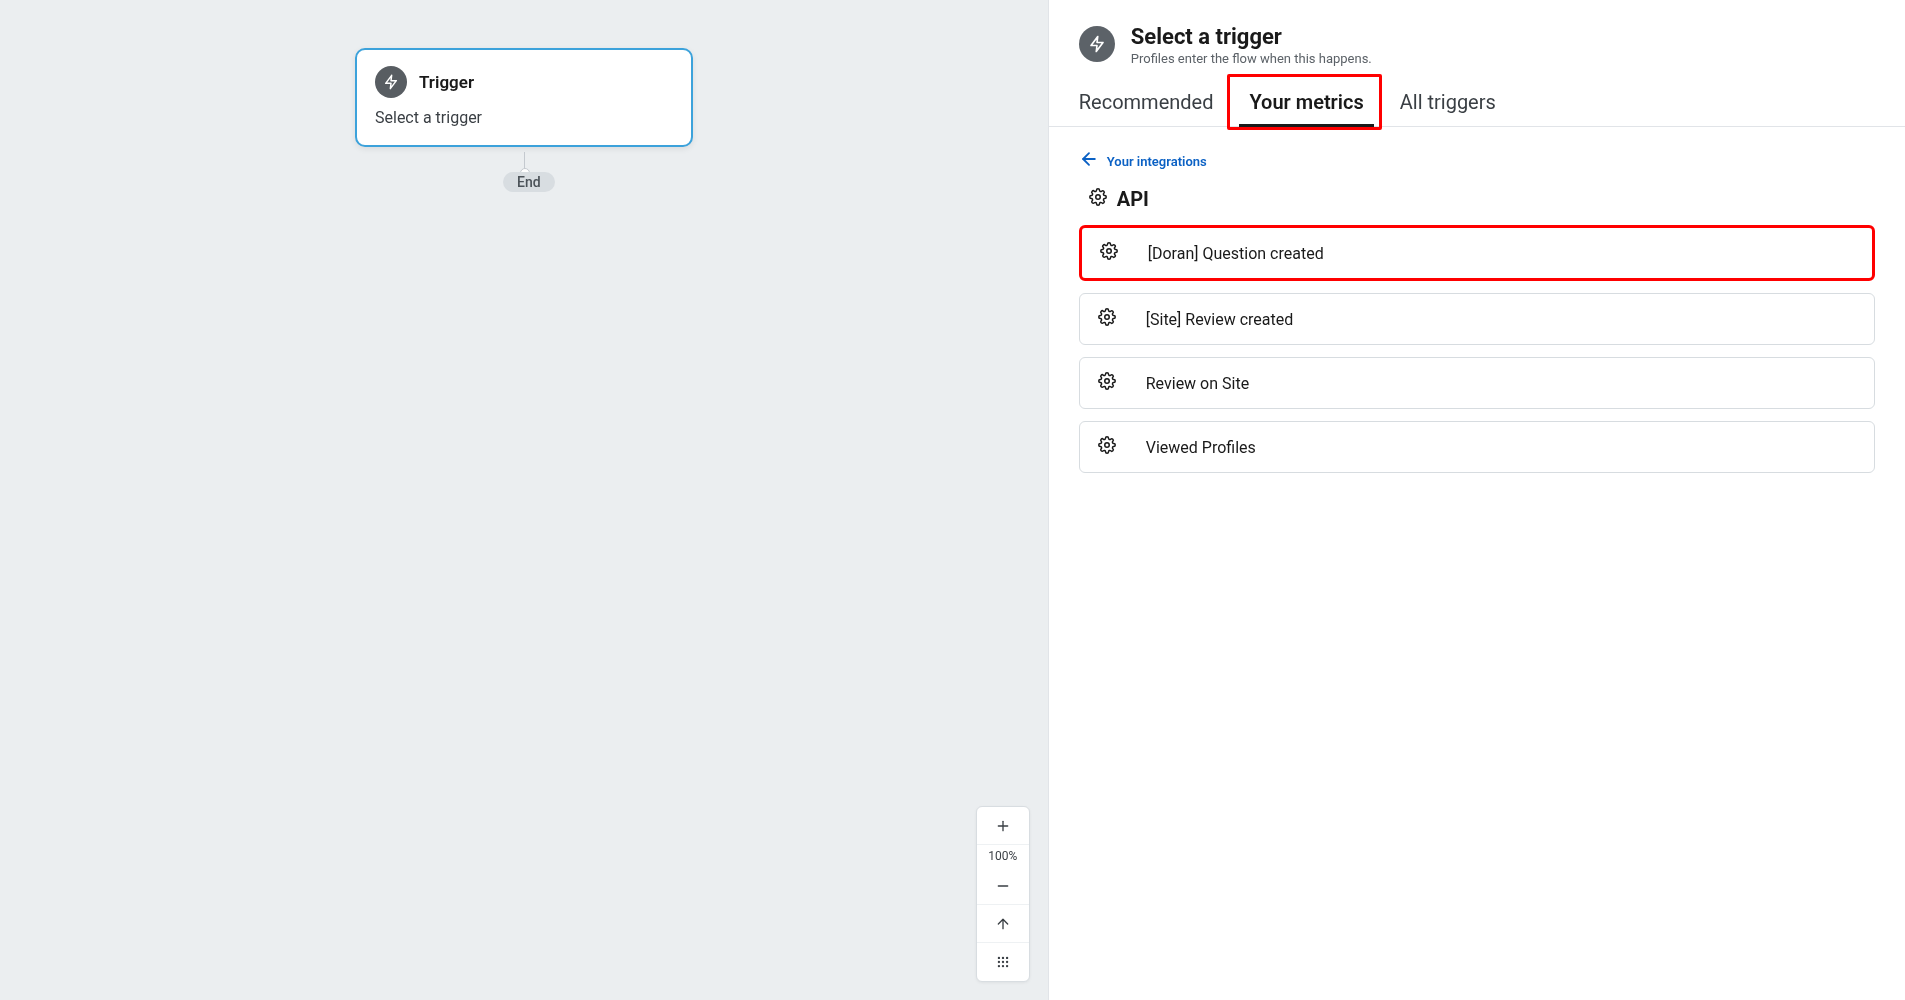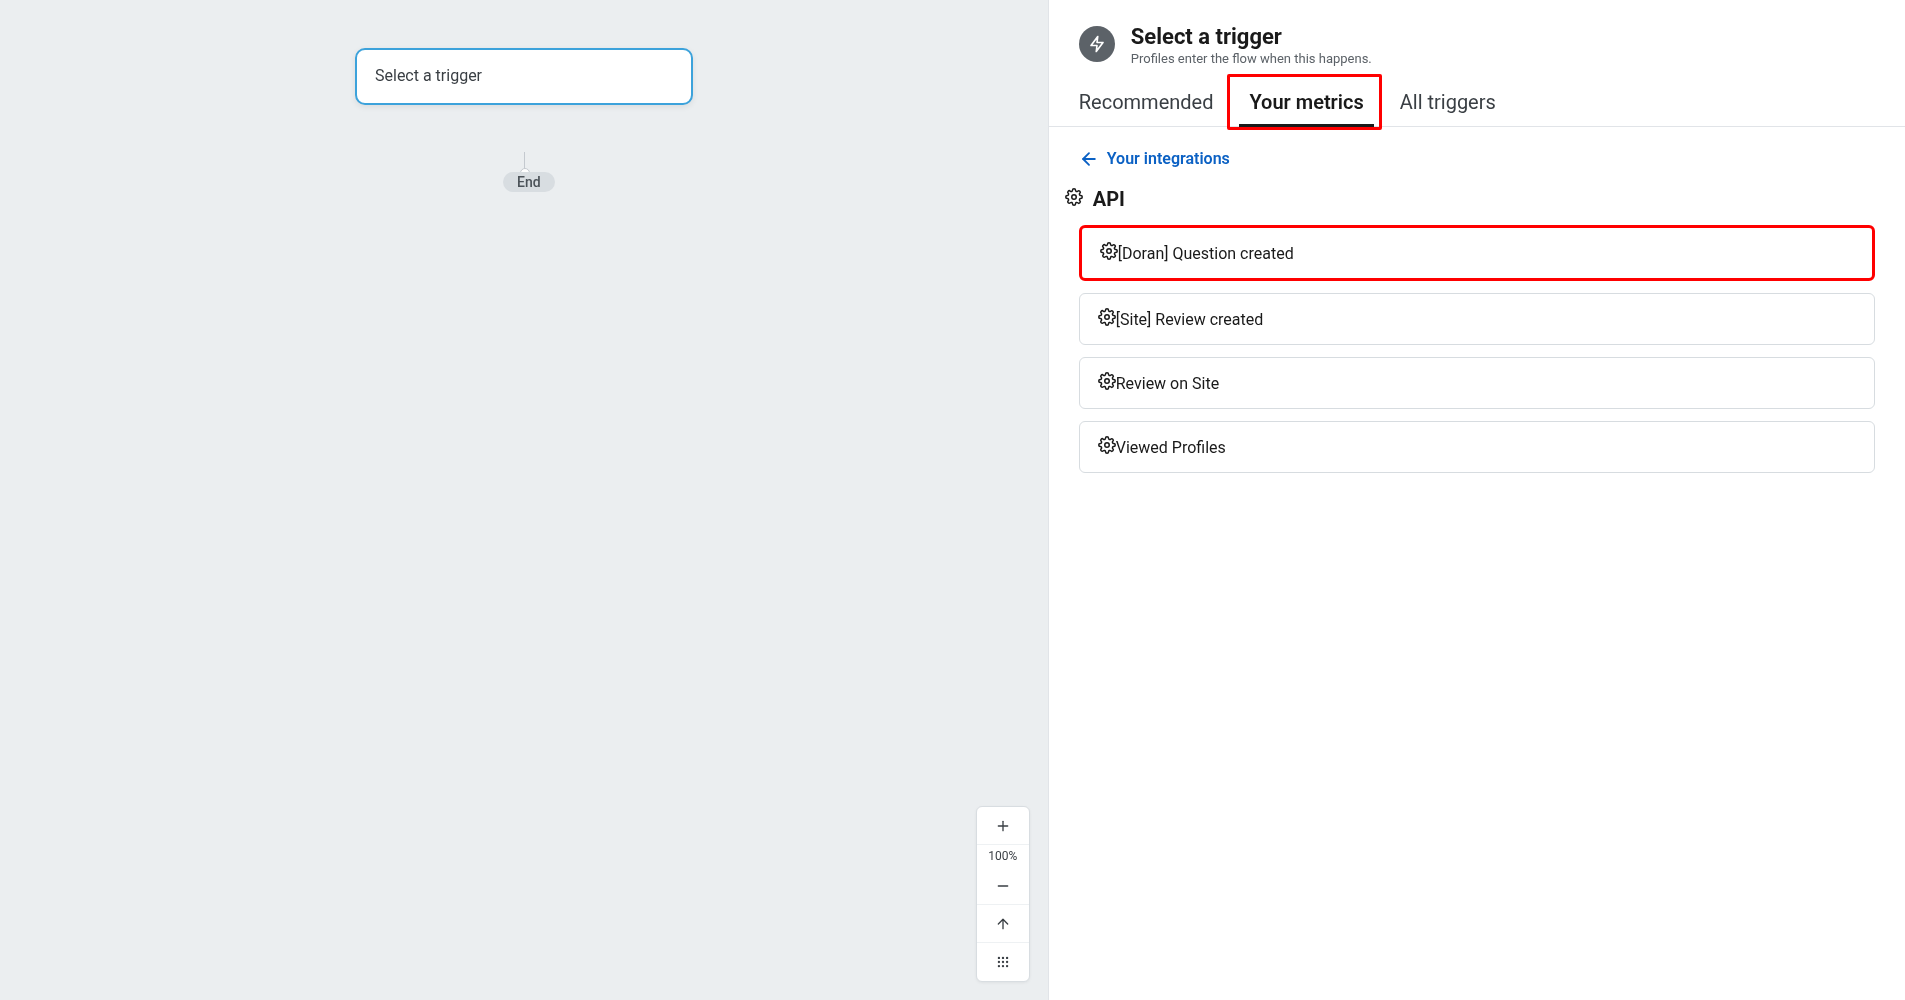--- a/index.html
+++ b/index.html
@@ -184,49 +184,49 @@
   }
   .tab-highlight {
     position: absolute;
     border: 3px solid #ff0000;
     pointer-events: none;
     border-radius: 2px;
   }
   
   .back-link {
     display: flex;
-    align-items: flex-start;
+    align-items: flex-end;
     gap: 8px;
     color: #0b61c4;
-    font-size: 16px;
+    font-size: 13px;
     font-weight: 600;
     padding: 22px 30px 10px 30px;
     cursor: pointer;
   }
   
   .section-heading {
     display: flex;
     align-items: center;
     gap: 10px;
-    padding: 8px 30px 14px 16px;
+    padding: 8px 30px 14px 40px;
     font-size: 20px;
     font-weight: 700;
     color: #1a1a1a;
   }
   
   .metric-list {
     display: flex;
     flex-direction: column;
     gap: 12px;
     padding: 0 30px;
   }
   .metric-item {
     display: flex;
     align-items: center;
-    gap: 0;
+    gap: 30px;
     border: 1px solid #d7dce0;
     border-radius: 6px;
     padding: 14px 18px;
     font-size: 16px;
     color: #1a1a1a;
     cursor: pointer;
     background: #fff;
   }
   .metric-item.highlighted {
     border: 3px solid #ff0000;
@@ -235,20 +235,28 @@
     display: block;
   }
 </style>
 </head>
 <body>
 
 <div class="app">
 
   <div class="canvas">
     <div class="trigger-card">
+      <div class="trigger-header">
+        <span class="trigger-icon-circle">
+          <svg width="16" height="16" viewBox="0 0 24 24" fill="none" stroke="#ffffff" stroke-width="2.2" stroke-linecap="round" stroke-linejoin="round">
+            <polyline points="13 2 4 14 12 14 11 22 20 10 12 10 13 2"></polyline>
+          </svg>
+        </span>
+        <span class="trigger-title">Trigger</span>
+      </div>
       <div class="trigger-subtext">Select a trigger</div>
     </div>
     <div class="connector-line"></div>
     <div class="connector-dot"></div>
     <div class="connector-line2"></div>
     <div class="end-pill">End</div>
 
     <div class="zoom-controls">
       <div class="zoom-btn">
         <span class="plus-icon">

